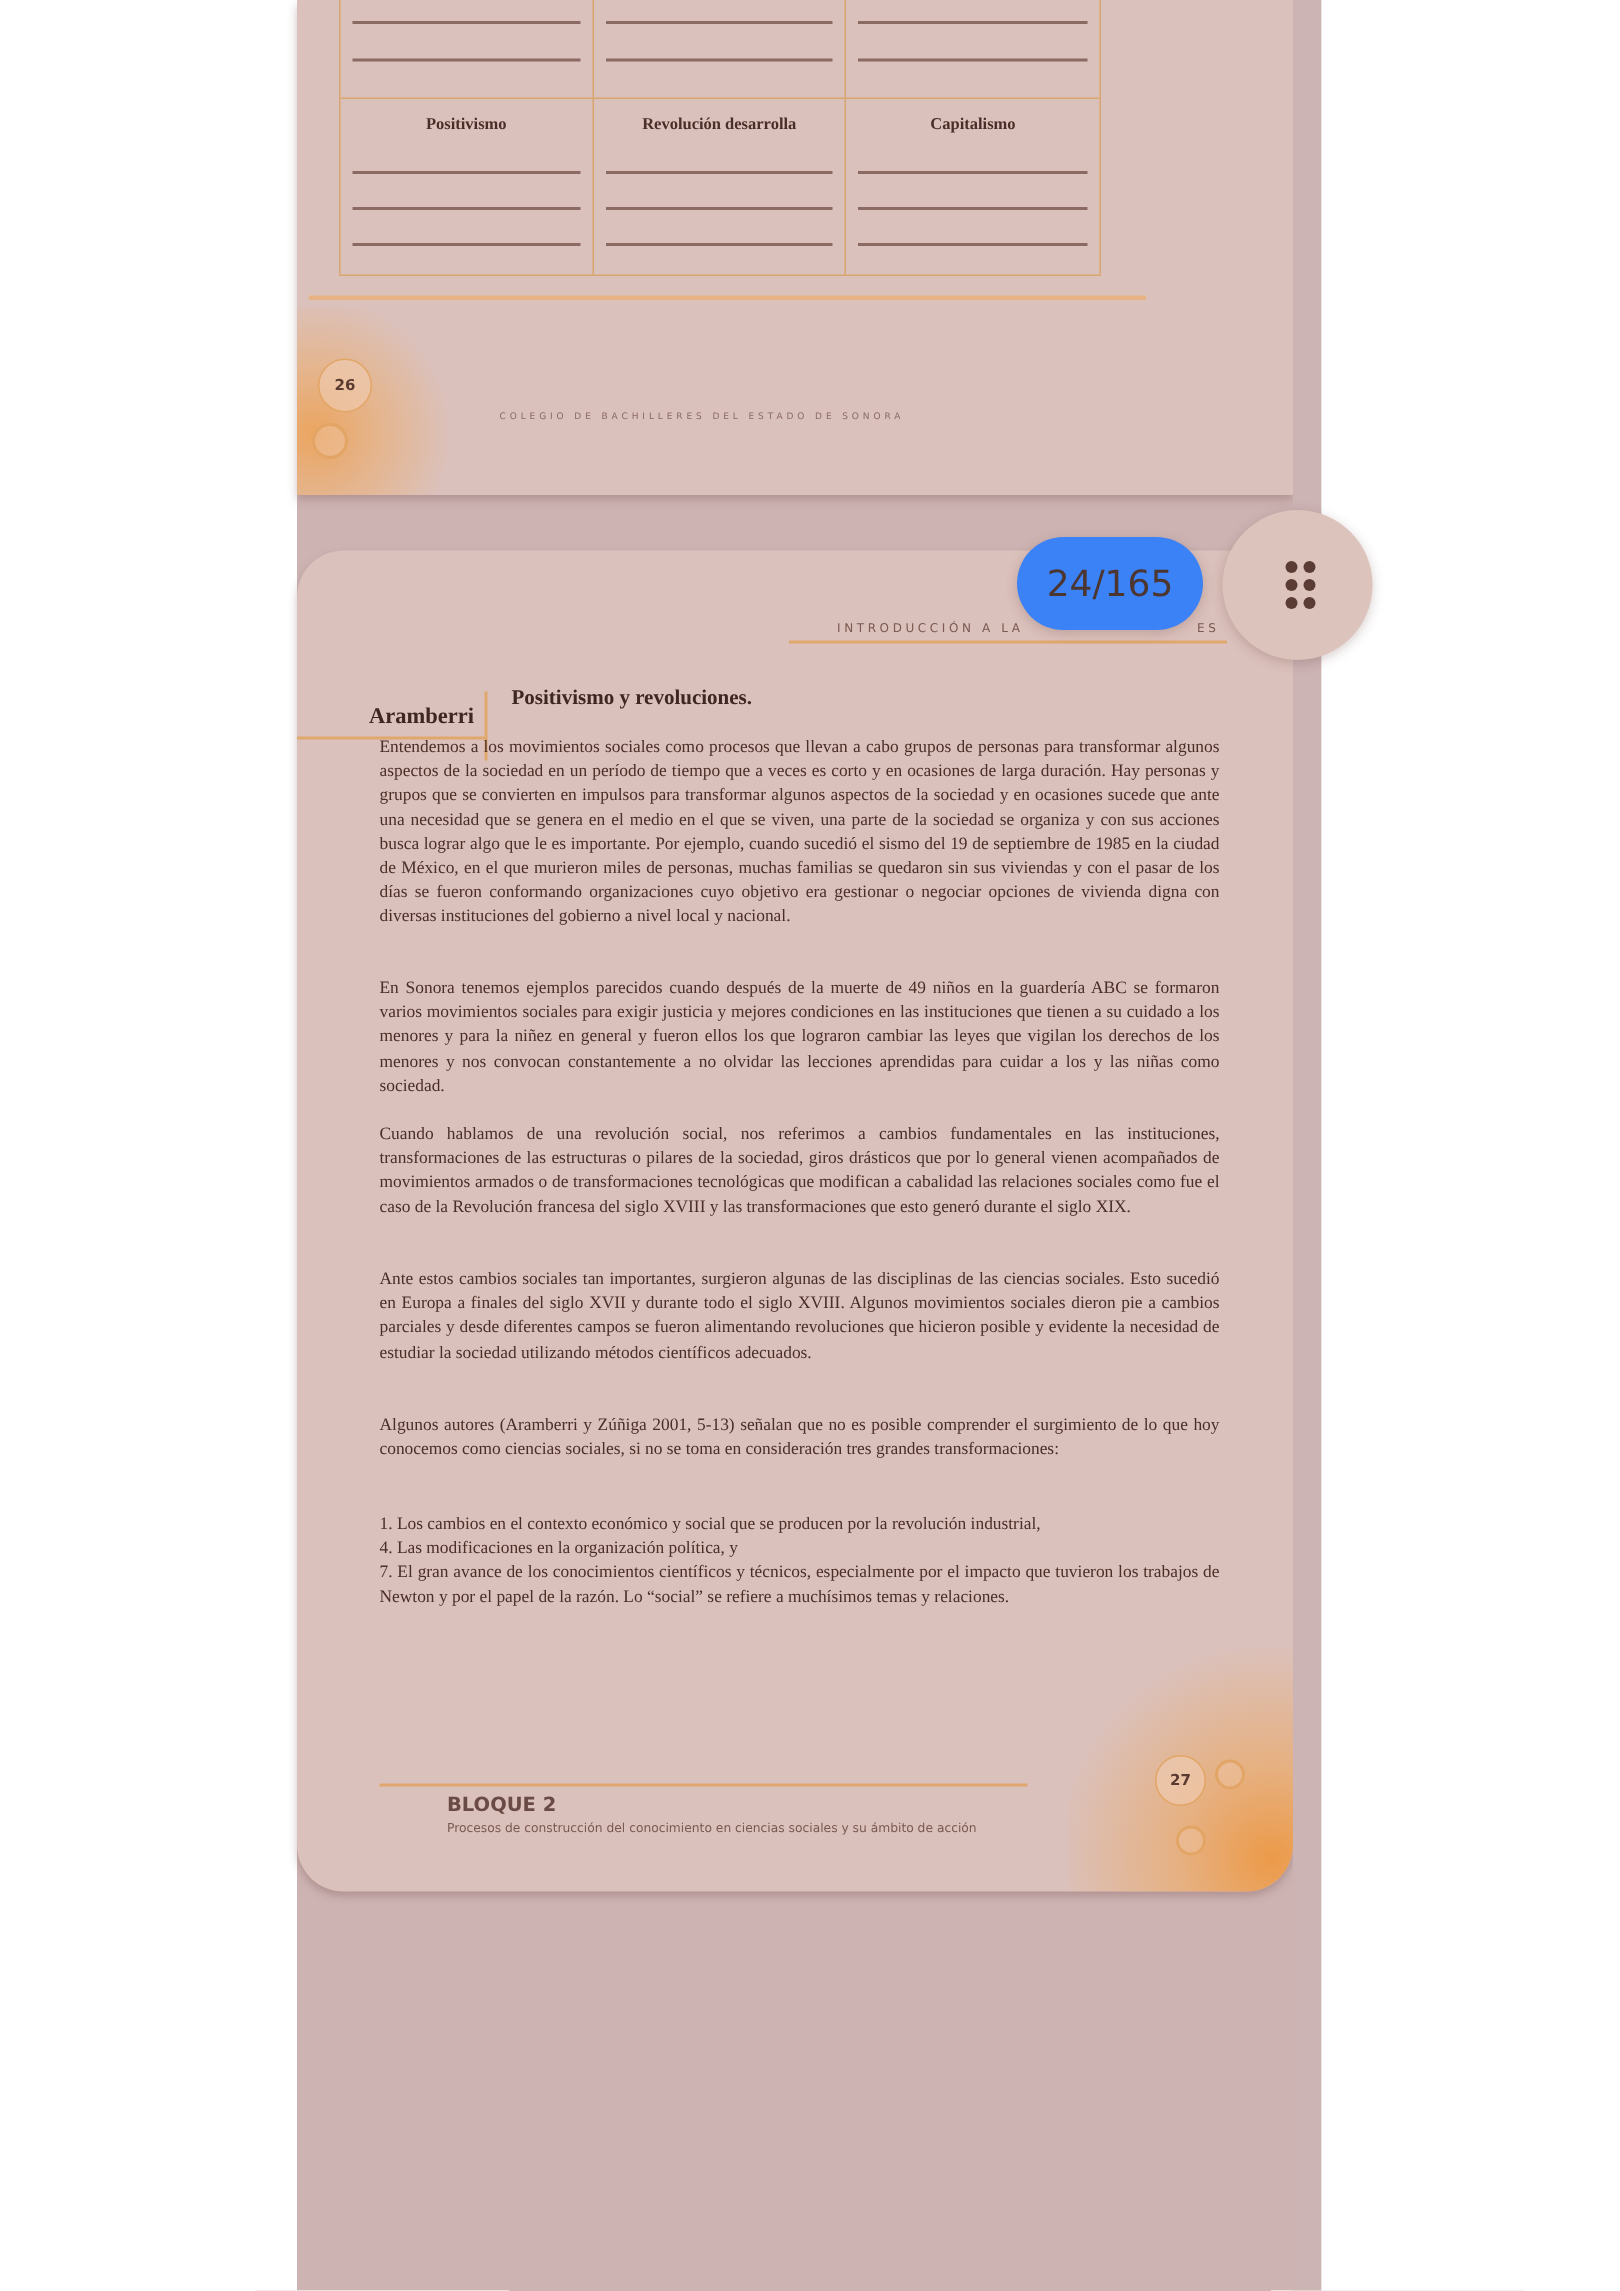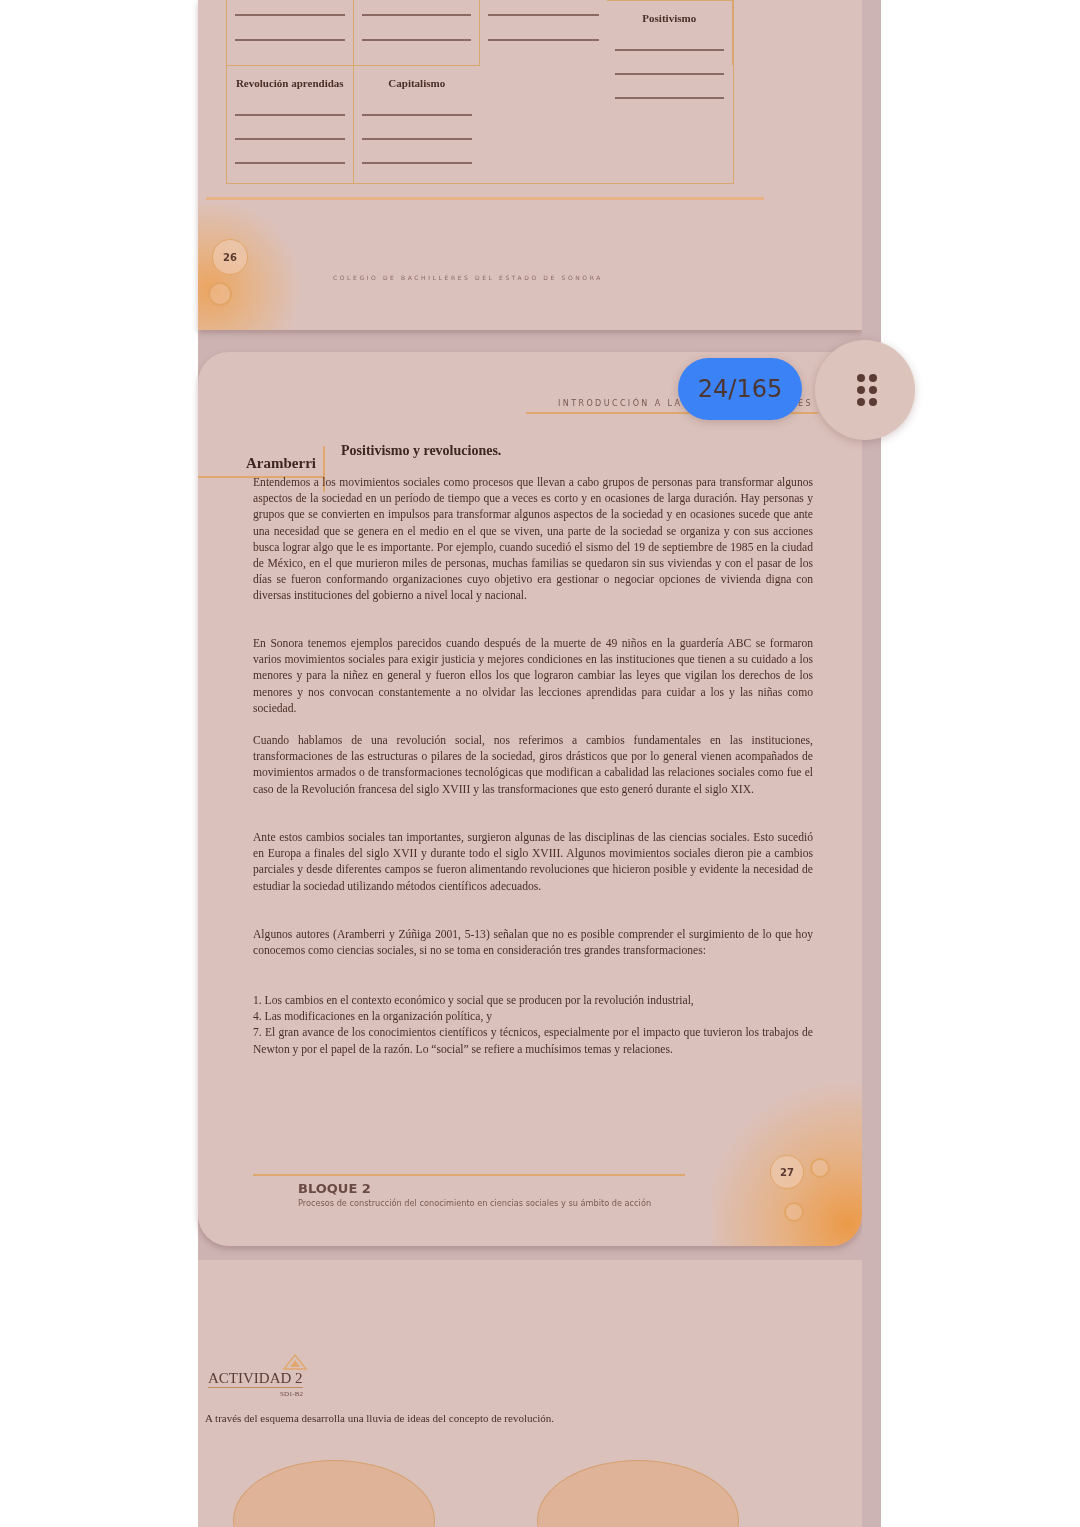--- a/index.html
+++ b/index.html
@@ -4,26 +4,26 @@
 <style>
   * { box-sizing: border-box; margin: 0; padding: 0; }
   html, body { width: 1080px; height: 1527px; background: #ffffff; overflow: hidden; }
   body { position: relative; font-family: "Liberation Serif", serif; color: #4a2e28; }
 
   #viewer { position: absolute; left: 198px; top: 0; width: 683px; height: 1527px; background: #cdb4b3; }
   #scroll-strip { position: absolute; right: 0; top: 0; width: 19px; height: 100%; background: #ccb3b4; }
 
   .page { position: absolute; left: 0; width: 664px; background: #dbc1bb; overflow: hidden; }
   #page-26 { top: 0; height: 330px; box-shadow: 0 3px 6px rgba(120,80,80,0.35); }
-  #page-27 { top: 352px; height: 894px; box-shadow: 0 3px 6px rgba(120,80,80,0.35); border-radius: 31px; }
+  #page-27 { top: 367px; height: 894px; box-shadow: 0 3px 6px rgba(120,80,80,0.35); border-radius: 31px; }
   #page-28 { top: 1260px; height: 267px; }
 
   
   .grid-table { position: absolute; left: 28px; top: 0; width: 508px; height: 184px;
-    border: 1px solid #d9a66f; border-top: none; display: grid; grid-template-columns: 1fr 1fr 1fr 1fr; grid-template-rows: 65px 119px; }
+    border: 1px solid #d9a66f; border-top: none; display: grid; grid-template-columns: 1fr 1fr 1fr; grid-template-rows: 65px 119px; }
   .grid-cell { border-right: 1px solid #d9a66f; border-top: 1px solid #d9a66f; position: relative; }
   .grid-cell:nth-child(3n) { border-right: none; }
   .cell-title { position: absolute; left: 0; right: 0; top: 11px; text-align: center; font-weight: bold; font-size: 11px; color: #4a2e28; }
   .write-line { position: absolute; left: 8px; right: 8px; height: 2px; background: #8a6a63; }
   .bottom-rule { position: absolute; left: 8px; top: 197px; width: 558px; height: 3px; background: #e8b384; }
 
   .corner-deco-left { position: absolute; left: -30px; top: 205px; width: 140px; height: 140px;
     background: radial-gradient(circle at 30% 60%, rgba(238,160,80,0.85) 0%, rgba(238,170,100,0.5) 35%, rgba(219,193,187,0) 70%); }
   .page-num-circle { position: absolute; width: 36px; height: 36px; border-radius: 50%; border: 1.5px solid #e2a565;
     background: rgba(240,205,180,0.6); font-family: "DejaVu Sans", sans-serif; font-size: 10px; font-weight: bold; color: #5a3a30;
@@ -88,21 +88,21 @@
         <div class="write-line" style="top:39px;"></div>
       </div>
 
       <div class="grid-cell">
         <div class="cell-title">Positivismo</div>
         <div class="write-line" style="top:48px;"></div>
         <div class="write-line" style="top:72px;"></div>
         <div class="write-line" style="top:96px;"></div>
       </div>
       <div class="grid-cell">
-        <div class="cell-title">Revolución aprendidas</div>
+        <div class="cell-title">Revolución desarrolla</div>
         <div class="write-line" style="top:48px;"></div>
         <div class="write-line" style="top:72px;"></div>
         <div class="write-line" style="top:96px;"></div>
       </div>
       <div class="grid-cell">
         <div class="cell-title">Capitalismo</div>
         <div class="write-line" style="top:48px;"></div>
         <div class="write-line" style="top:72px;"></div>
         <div class="write-line" style="top:96px;"></div>
       </div>
@@ -141,33 +141,20 @@
     <div class="corner-deco-right"></div>
     <div class="gear-ring" style="left:612px; top:806px; width:20px; height:20px;"></div>
     <div class="gear-ring" style="left:586px; top:850px; width:20px; height:20px;"></div>
     <div class="page-num-circle" style="left:572px; top:803px; width:34px; height:34px;">27</div>
 
     <div class="footer-rule-27"></div>
     <div class="bloque-title">BLOQUE 2</div>
     <div class="bloque-sub">Procesos de construcción del conocimiento en ciencias sociales y su ámbito de acción</div>
   </div>
 
-  <div class="page" id="page-28">
-    <div class="activity-logo">
-      <svg class="activity-icon" viewBox="0 0 26 16">
-        <polygon points="13,1 24,15 2,15" fill="none" stroke="#e0a86e" stroke-width="1.5"></polygon>
-        <polygon points="13,6 18,13 8,13" fill="#e0a86e"></polygon>
-      </svg>
-      <div class="activity-title">ACTIVIDAD 2</div>
-      <div class="activity-code">SD1-B2</div>
-    </div>
-    <div class="activity-instruction">A través del esquema desarrolla una lluvia de ideas del concepto de revolución.</div>
-    <div class="bubble" style="left:35px;"></div>
-    <div class="bubble" style="left:339px;"></div>
-  </div>
 
   <div id="scroll-strip"></div>
 </div>
 
 <div id="right-white"></div>
 
 <div id="page-counter">24/165</div>
 <div id="menu-fab">
   <div id="menu-dots">
     <span></span>

